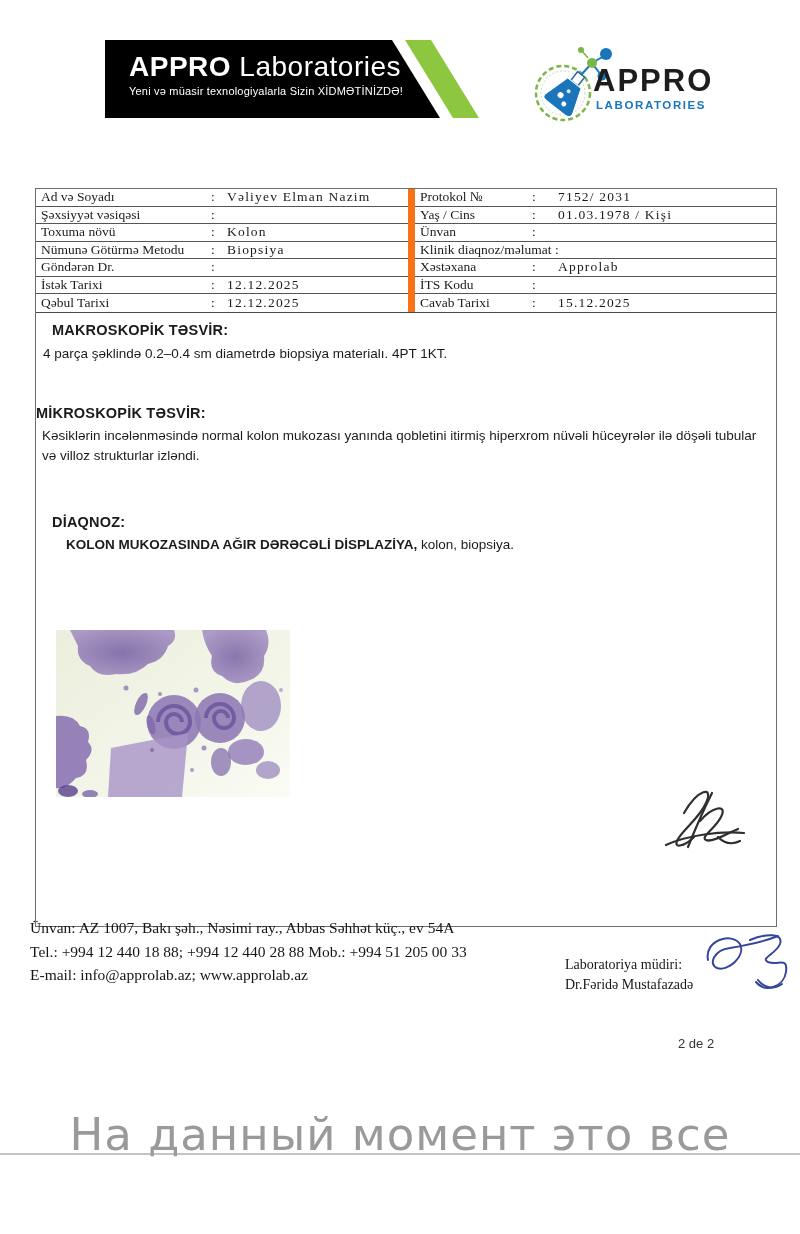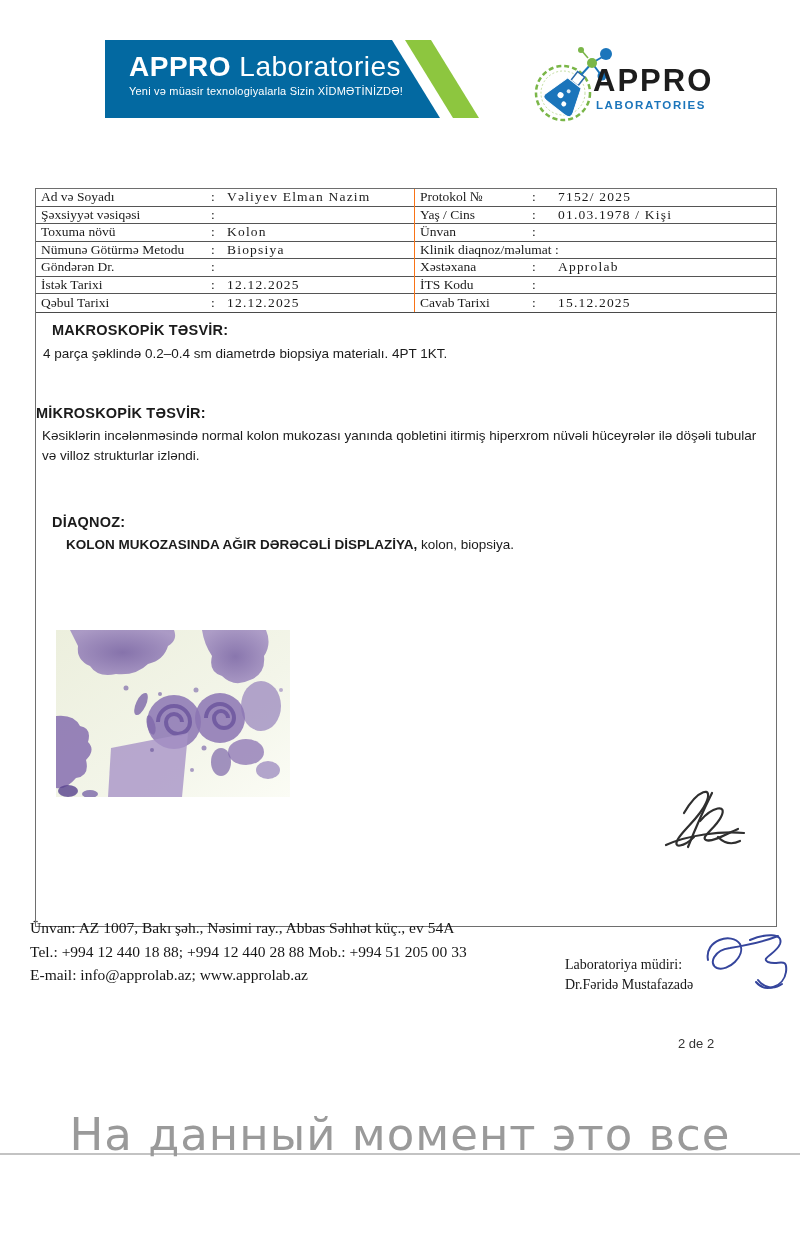--- a/index.html
+++ b/index.html
@@ -6,21 +6,21 @@
   html,body { background:#ffffff; }
   .page {
     position:relative; width:800px; height:1234px; margin:0 auto;
     background:#ffffff; overflow:hidden;
     font-family:"Liberation Sans", sans-serif; color:#1b1b1b;
   }
 
   
   .banner-wrap { position:absolute; left:105px; top:40px; width:375px; height:78px; }
   .banner-blue {
-    position:absolute; inset:0; background:#0369a1;
+    position:absolute; inset:0; background:#000000;
     clip-path:polygon(0 0, 287px 0, 335px 78px, 0 78px);
     color:#fff; padding:12px 0 0 24px;
   }
   .banner-title { font-size:28px; line-height:30px; letter-spacing:.5px; font-weight:400; white-space:nowrap; }
   .banner-title b { font-weight:700; }
   .banner-sub { font-size:11px; margin-top:3px; letter-spacing:.2px; white-space:nowrap; }
   .banner-green {
     position:absolute; inset:0; background:#8dc63f;
     clip-path:polygon(300px 0, 326px 0, 374px 78px, 348px 78px);
   }
@@ -28,21 +28,21 @@
   
   .logo { position:absolute; left:533px; top:43px; width:210px; height:85px; }
   .logo svg { position:absolute; left:0; top:0; }
   .logo-appro { position:absolute; left:60px; top:20px; font-size:31px; font-weight:700; color:#1d1d1d; letter-spacing:2px; }
   .logo-labs  { position:absolute; left:63px; top:56px; font-size:11.5px; font-weight:700; color:#1b75bb; letter-spacing:1.6px; }
 
   
   .box { position:absolute; left:35px; top:188px; width:742px; height:739px; border:1px solid #6e6e6e; }
 
   .ptable { display:grid; grid-template-columns:379px 1fr; border-bottom:1px solid #4a4a4a; }
-  .half-l { border-right:1px solid #f97316; }
+  .half-l { border-right:7px solid #f97316; }
   .trow { display:flex; align-items:center; height:17.5px; border-bottom:1px solid #555; padding-left:5px;
           font-family:"Liberation Serif", serif; font-size:13.5px; white-space:nowrap; overflow:hidden; }
   .half-l .trow:last-child, .half-r .trow:last-child { border-bottom:none; }
   .trow .lbl { flex:none; }
   .half-l .lbl { min-width:170px; }
   .half-r .lbl { min-width:112px; }
   .trow .col { flex:none; width:16px; text-align:left; }
   .half-r .col { width:26px; }
   .trow .val { letter-spacing:1.2px; }
 
@@ -146,21 +146,21 @@
         <div class="trow">
             <span class="lbl">Qəbul Tarixi</span>
             <span class="col">:</span>
             <span class="val">12.12.2025</span>
           </div>
       </div>
       <div class="half-r">
         <div class="trow">
             <span class="lbl">Protokol №</span>
             <span class="col">:</span>
-            <span class="val">7152/ 2025</span>
+            <span class="val">7152/ 2031</span>
           </div>
         <div class="trow">
             <span class="lbl">Yaş / Cins</span>
             <span class="col">:</span>
             <span class="val">01.03.1978 / Kişi</span>
           </div>
         <div class="trow">
             <span class="lbl">Ünvan</span>
             <span class="col">:</span>
             <span class="val"></span>

